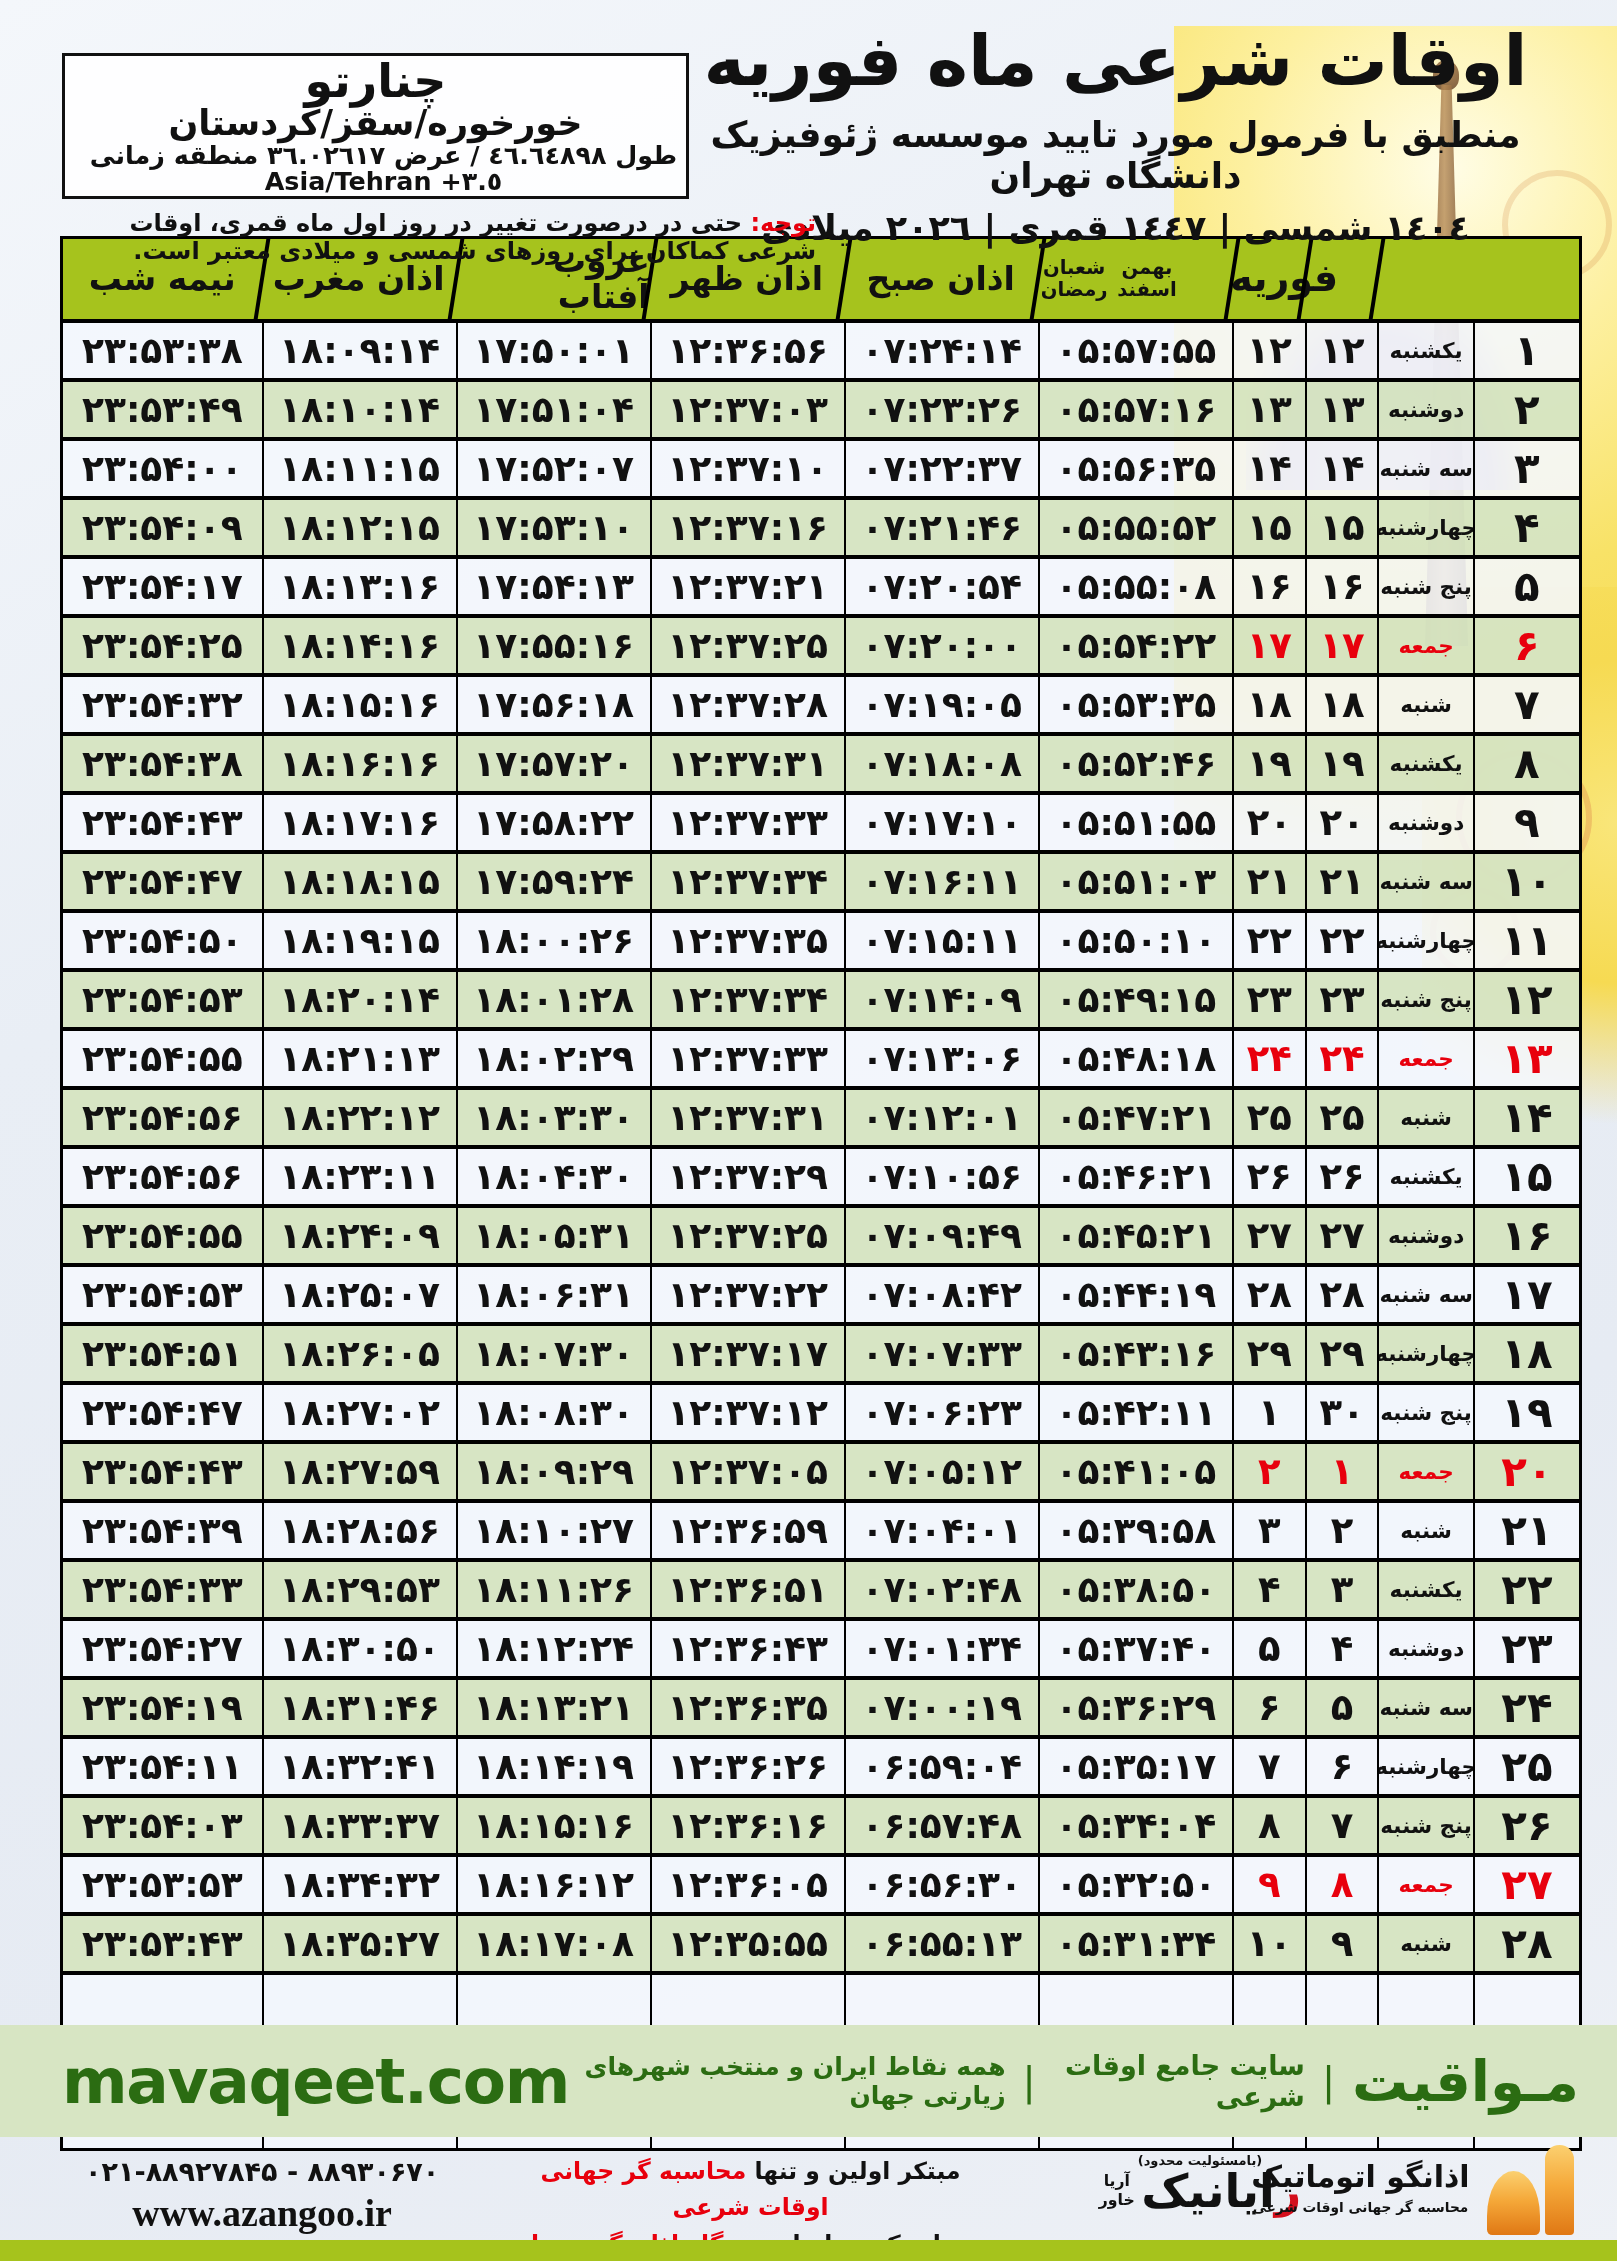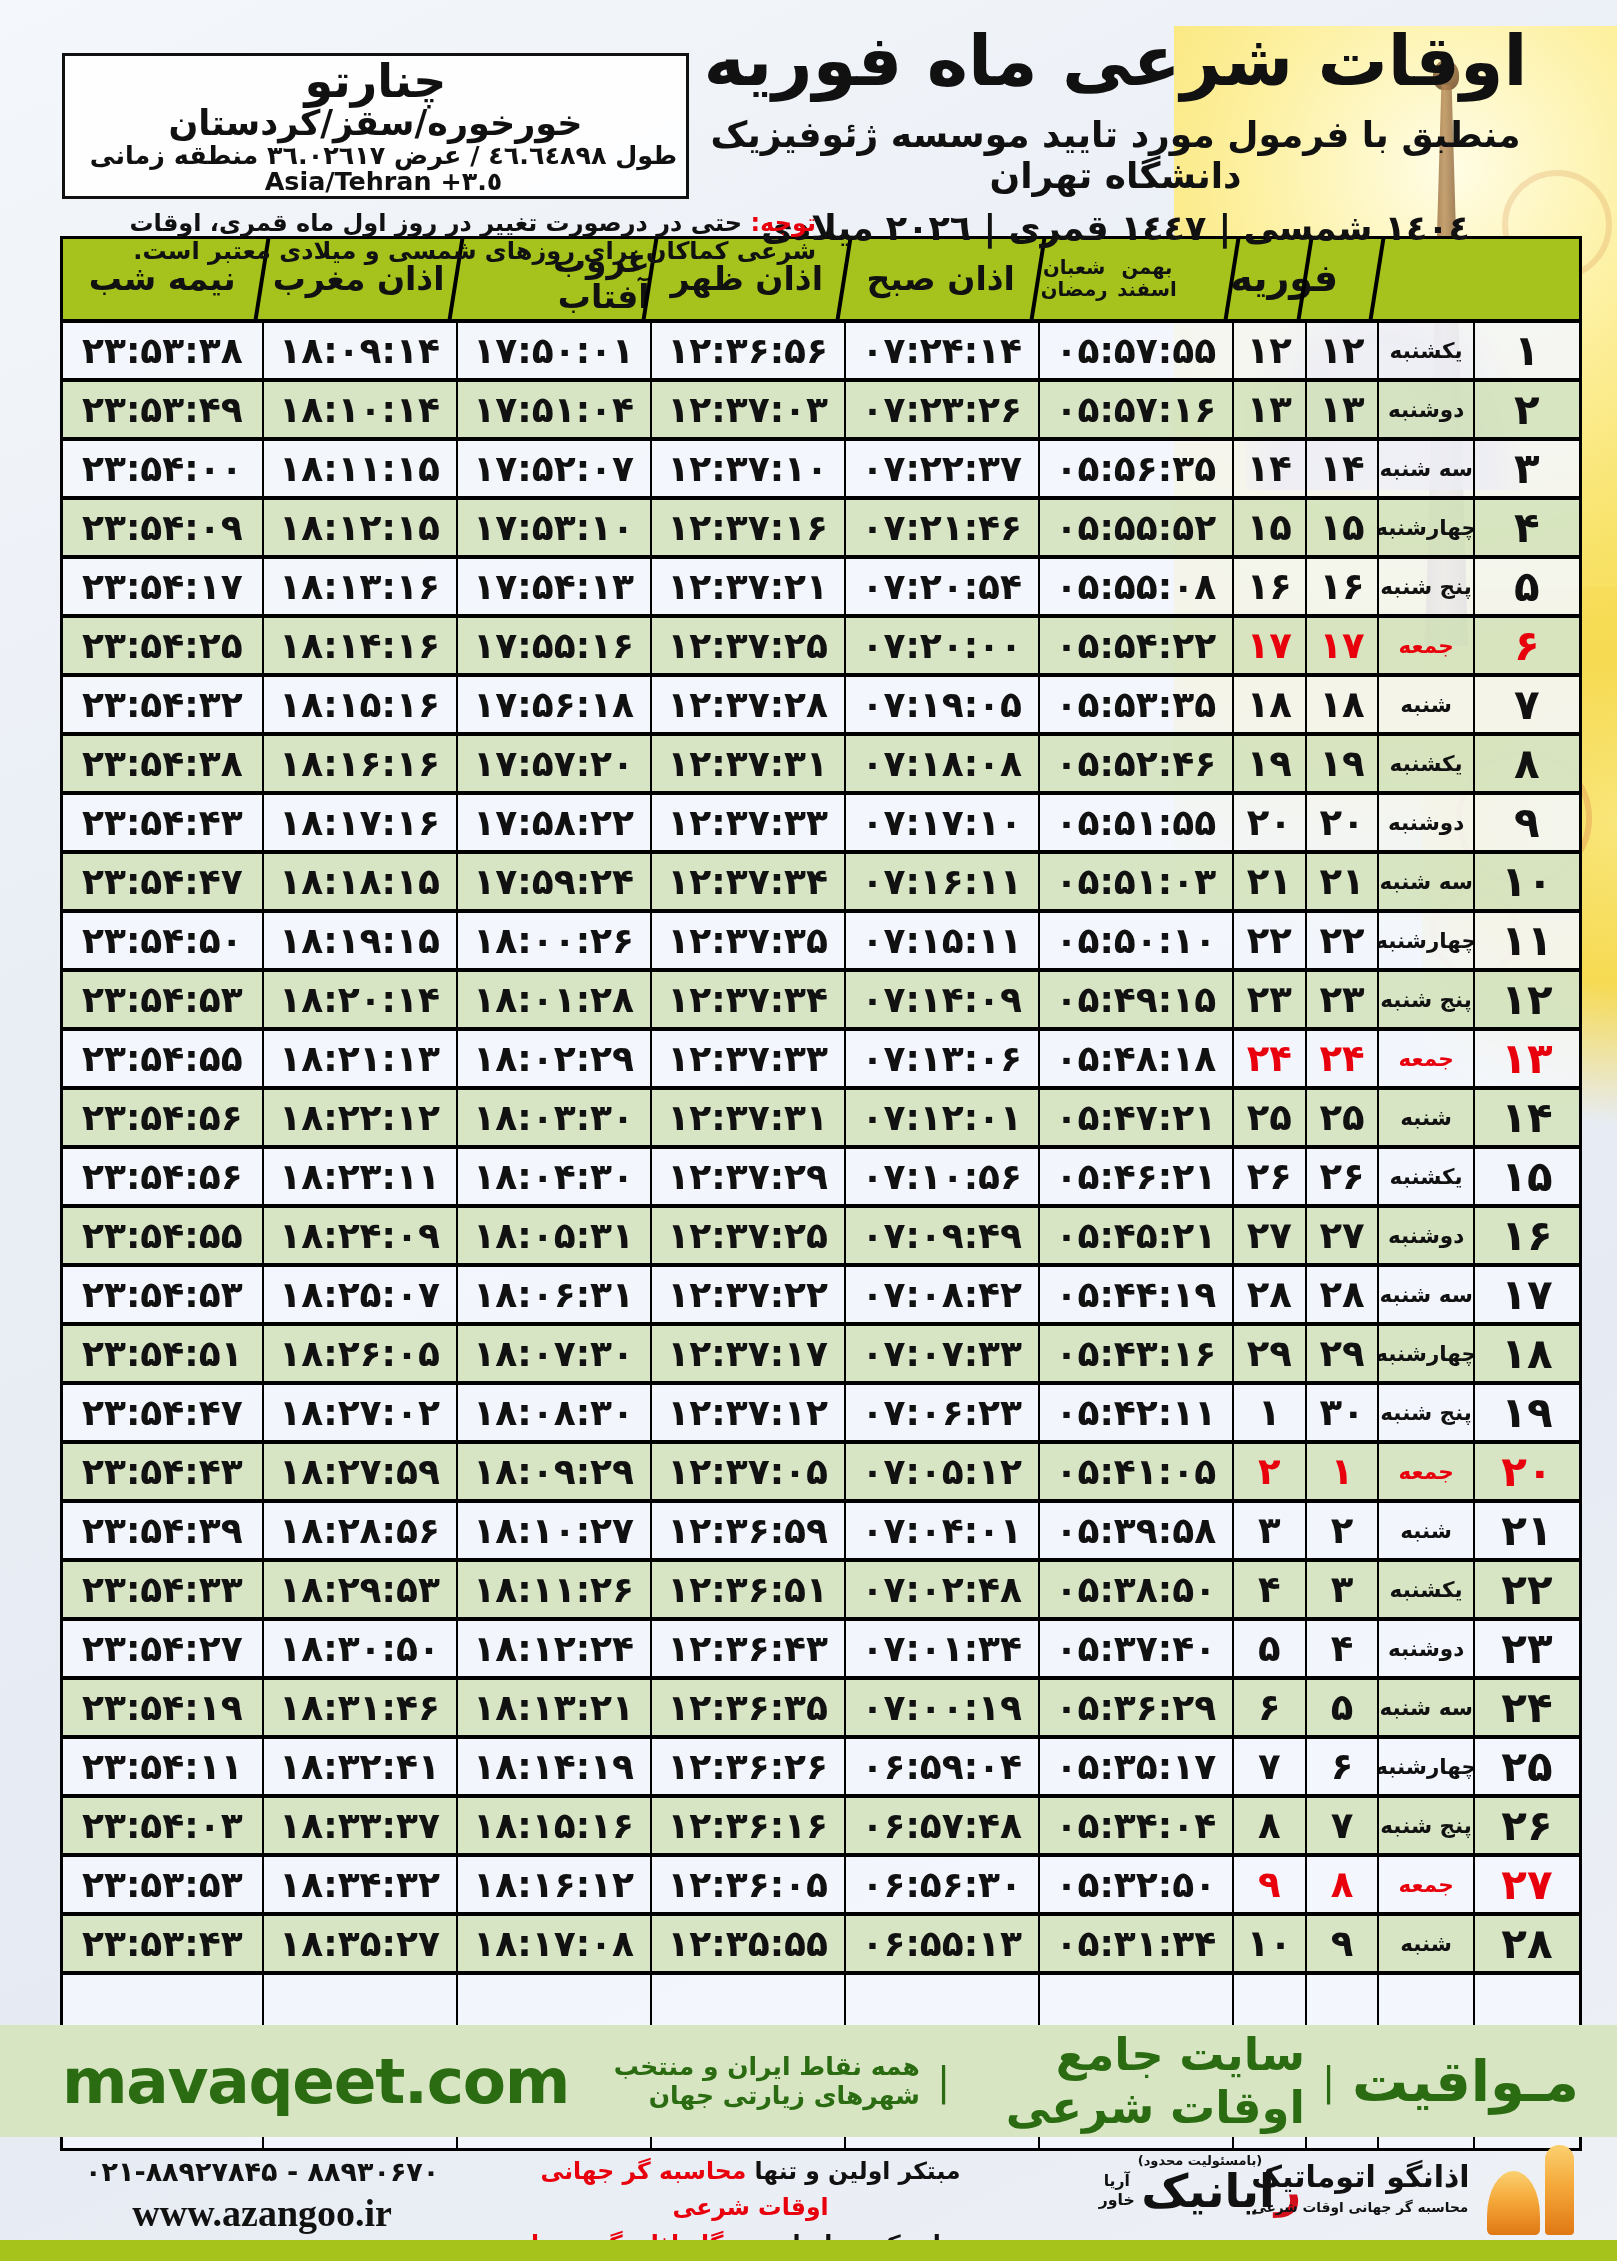--- a/index.html
+++ b/index.html
@@ -62,21 +62,21 @@
   .dayname{font-size:21.5px;font-weight:bold;direction:rtl;}
   .febnum{font-size:42px;font-weight:bold;}
   .friday .num,.friday .dayname,.friday .febnum{color:#e8000d;}
   
   .band{position:absolute;left:0;top:2025px;width:1618px;height:112px;background:#d7e5c3;z-index:2;
         display:flex;align-items:center;justify-content:space-between;color:#2b6c12;}
   .band .site{font-size:63px;font-weight:bold;margin-left:62px;letter-spacing:-1.3px;}
   .band .fa{direction:rtl;display:flex;align-items:center;gap:17px;margin-right:39px;font-weight:bold;}
   .band .brand{font-size:56px;}
   .band .sep{font-size:39px;font-weight:normal;}
-  .band .tag1{font-size:45px;}
+  .band .tag1{font-size:27px;}
   .band .tag2{font-size:25px;}
   
   .contact{position:absolute;left:85px;top:2156px;text-align:center;z-index:2;}
   .phone{font-size:27px;font-weight:bold;direction:ltr;}
   .azsite{font-family:"Liberation Serif",serif;font-size:38px;font-weight:600;margin-top:3.9px;}
   .slogan{position:absolute;left:509px;top:2153px;width:483px;direction:rtl;text-align:center;
      font-size:23.5px;font-weight:bold;line-height:1.55;z-index:2;}
   .slogan .red{color:#e8000d;}
   .rayanik{position:absolute;right:307px;top:2153px;width:222px;text-align:center;direction:rtl;z-index:2;}
   .rayanik .lim{font-size:13px;font-weight:bold;}

